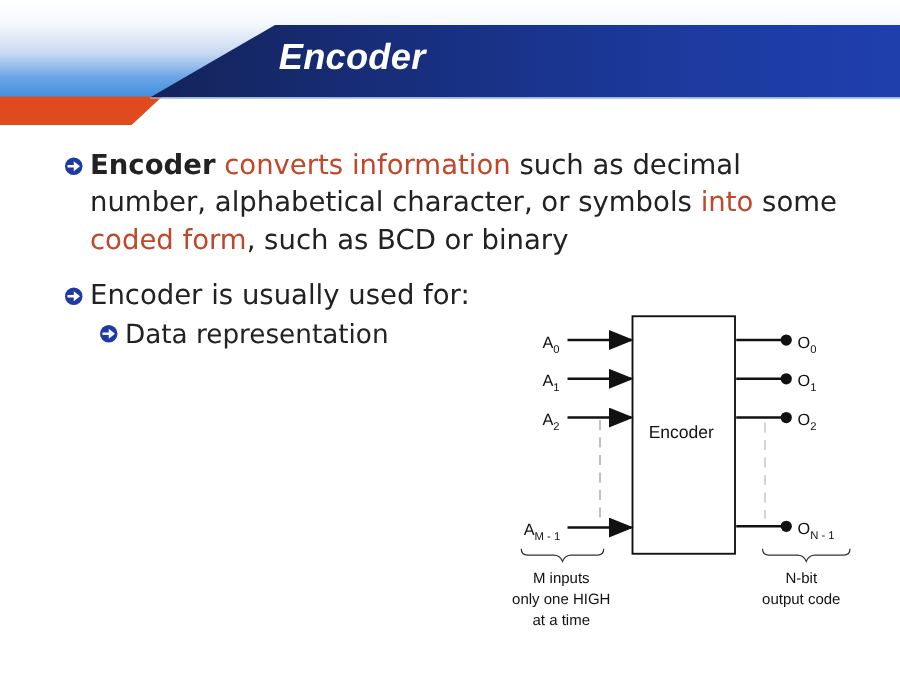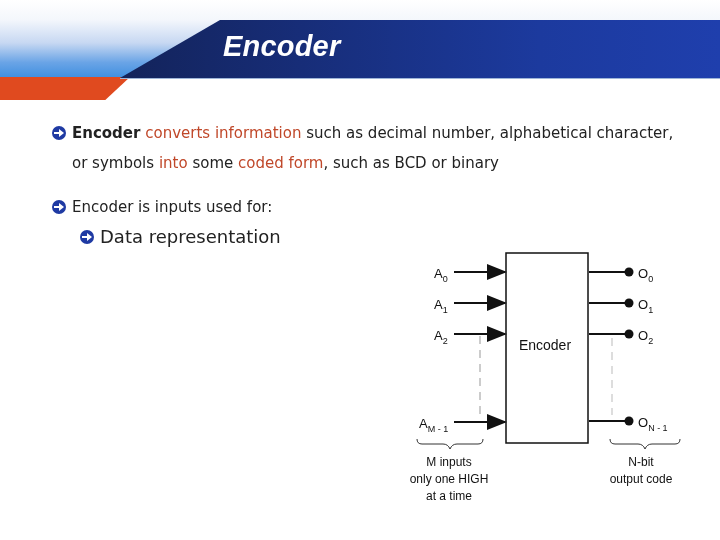--- a/index.html
+++ b/index.html
@@ -25,37 +25,37 @@
   .hdr-line {
     position: absolute; left: 120px; top: 78px; width: 600px; height: 1px;
     background: #9fb6d8;
   }
   .title {
     position: absolute; left: 223px; top: 30px;
     font-family: "Liberation Sans", sans-serif; font-style: italic; font-weight: bold;
     font-size: 29px; color: #ffffff; letter-spacing: 0.2px;
   }
   .bullets { position: absolute; left: 52px; top: 118px; width: 640px; }
-  .para { font-size: 15px; line-height: 30px; color: #222222; position: relative; padding-left: 20px; }
+  .para { font-size: 22px; line-height: 30px; color: #222222; position: relative; padding-left: 20px; }
   .para .lead { position: absolute; left: 0; top: 8px; }
   .hl { color: #c0482a; }
   .bold { font-weight: bold; }
   .arrow-bullet {
     display: inline-block; width: 14px; height: 14px; border-radius: 50%;
     background: #1f3aa3; position: relative;
   }
   .arrow-bullet::before {
     content: ""; position: absolute; left: 2px; top: 6px; width: 7px; height: 2px; background: #fff;
   }
   .arrow-bullet::after {
     content: ""; position: absolute; left: 7px; top: 3px;
     border-left: 5px solid #fff; border-top: 4px solid transparent; border-bottom: 4px solid transparent;
   }
   .p2 { margin-top: 14px; }
-  .sub { position: relative; padding-left: 48px; font-size: 18px; line-height: 30px; color: #222; }
+  .sub { position: relative; padding-left: 48px; font-size: 21px; line-height: 30px; color: #222; }
   .sub .lead { position: absolute; left: 28px; top: 8px; }
   svg text { font-family: "Liberation Sans", sans-serif; fill: #111; }
 </style>
 </head>
 <body>
 
 <div class="hdr-grad"></div>
 <div class="hdr-orange"></div>
 <div class="hdr-navy"></div>
 <div class="hdr-line"></div>
@@ -67,21 +67,21 @@
     <span class="bold">Encoder</span>
     <span class="hl">converts information</span>
     <span>such as decimal number, alphabetical character, or symbols</span>
     <span class="hl">into</span>
     <span>some</span>
     <span class="hl">coded form</span><span>, such as BCD or binary</span>
   </div>
 
   <div class="para p2">
     <span class="lead arrow-bullet"></span>
-    <span>Encoder is inputs used for:</span>
+    <span>Encoder is usually used for:</span>
   </div>
   <div class="sub">
     <span class="lead arrow-bullet"></span>
     <span>Data representation</span>
   </div>
 </div>
 
 <svg width="720" height="540" style="position:absolute;left:0;top:0;">
   <defs>
     <marker id="arr" markerWidth="10" markerHeight="8" refX="9" refY="4" orient="auto">

